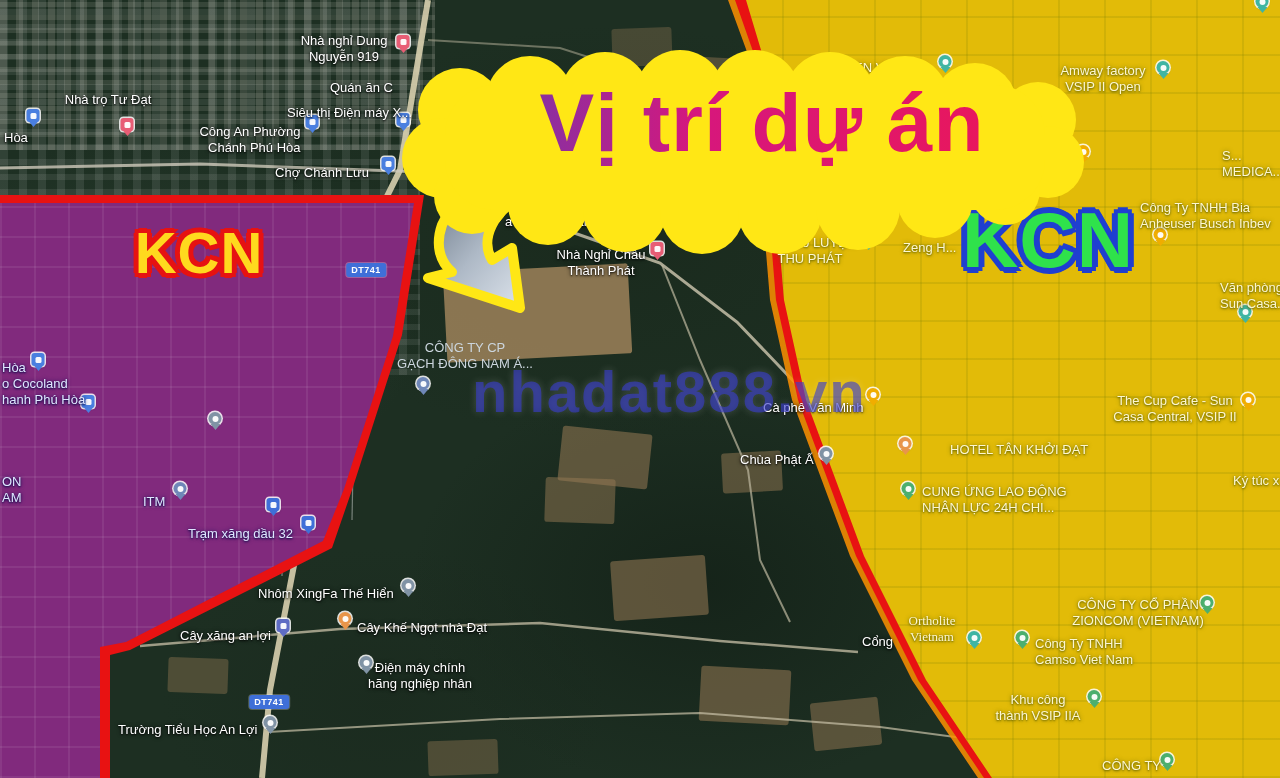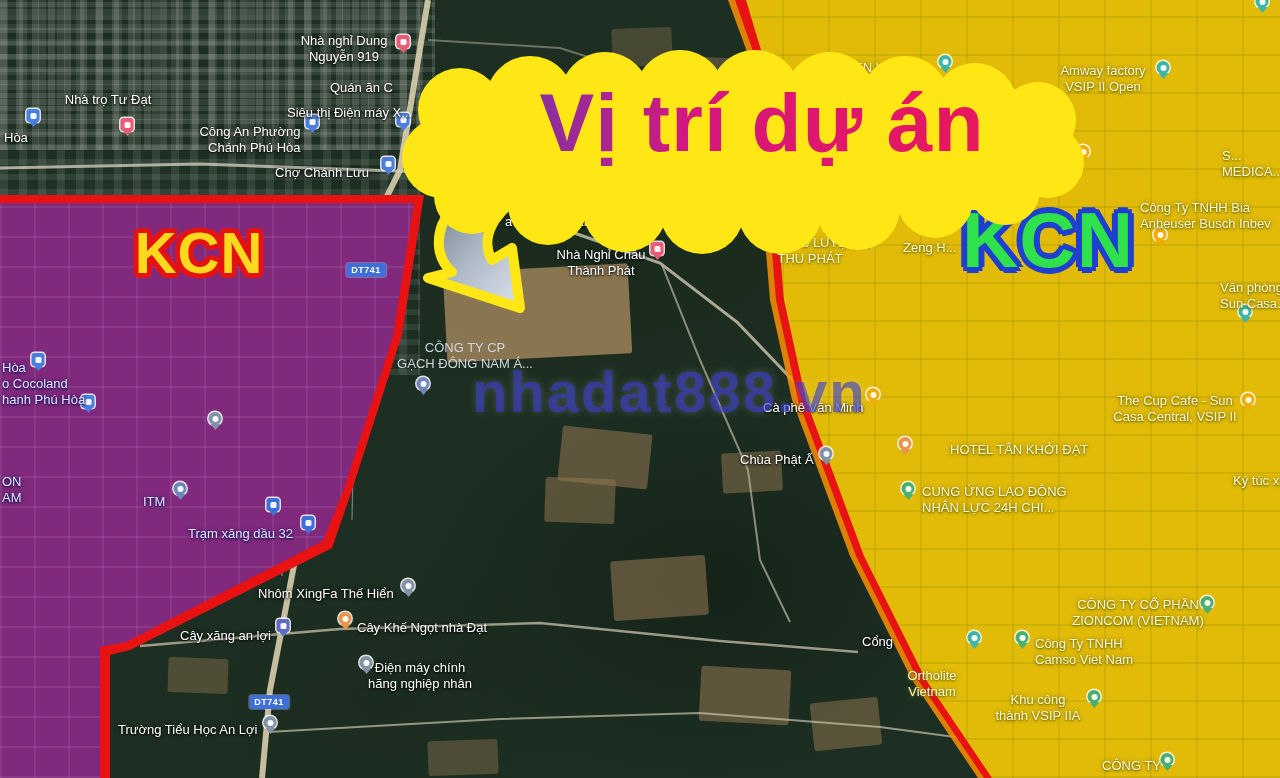--- a/index.html
+++ b/index.html
@@ -275,21 +275,21 @@
       <div class="poi yellow" style="left: 918px; top: 442px; margin-left: 32px;">
         <span>HOTEL TÂN KHỞI ĐẠT</span>
       </div>
       <div class="poi yellow" style="left: 922px; top: 484px;">
         <span>CUNG ỨNG LAO ĐỘNG</span>
         <span>NHÂN LỰC 24H CHI...</span>
       </div>
       <div class="poi yellow" style="left: 1233px; top: 473px;">
         <span>Ký túc x...</span>
       </div>
-      <div class="poi yellow center" style="left: 932px; top: 668px;">
+      <div class="poi yellow center" style="left: 932px; top: 613px; font-family: Liberation Serif, serif;">
         <span>Ortholite</span>
         <span>Vietnam</span>
       </div>
       <div class="poi yellow center" style="left: 1138px; top: 597px;">
         <span>CÔNG TY CỔ PHẦN</span>
         <span>ZIONCOM (VIETNAM)</span>
       </div>
       <div class="poi yellow" style="left: 1035px; top: 636px;">
         <span>Công Ty TNHH</span>
         <span>Camso Viet Nam</span>

